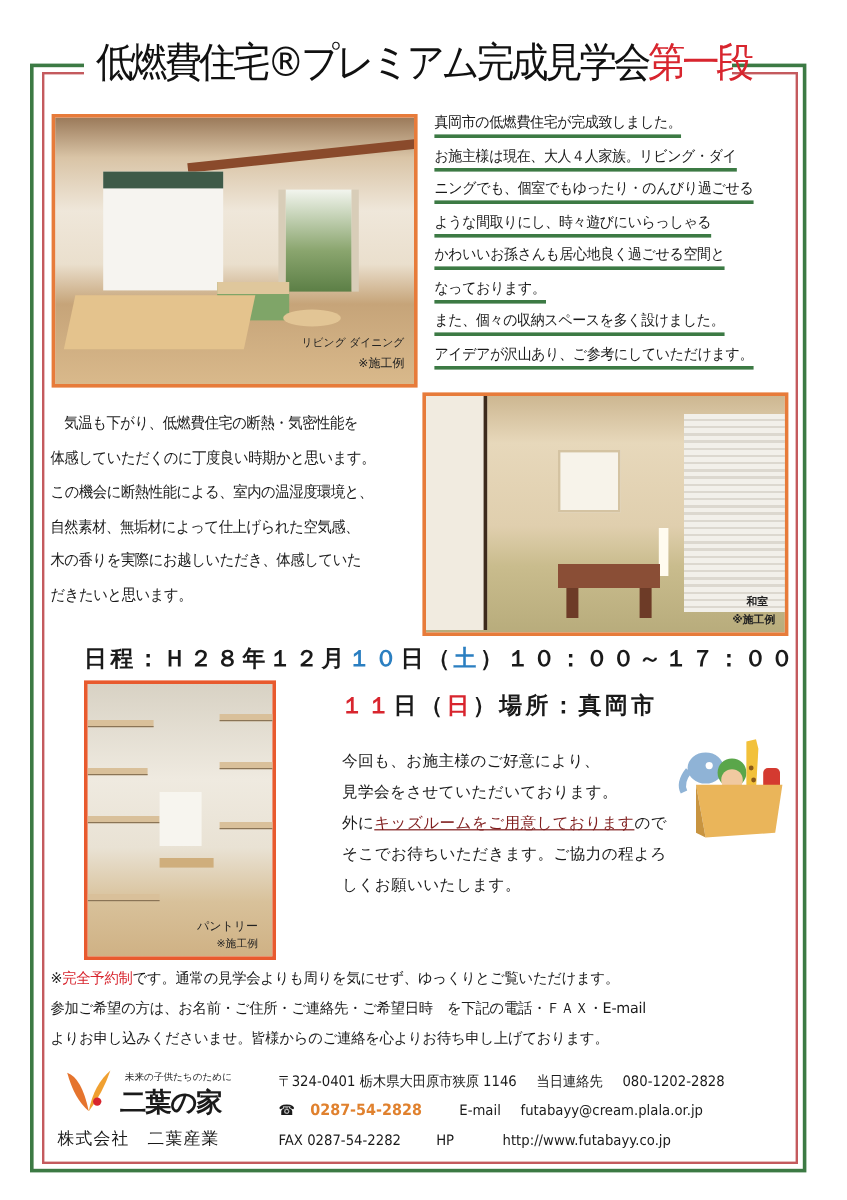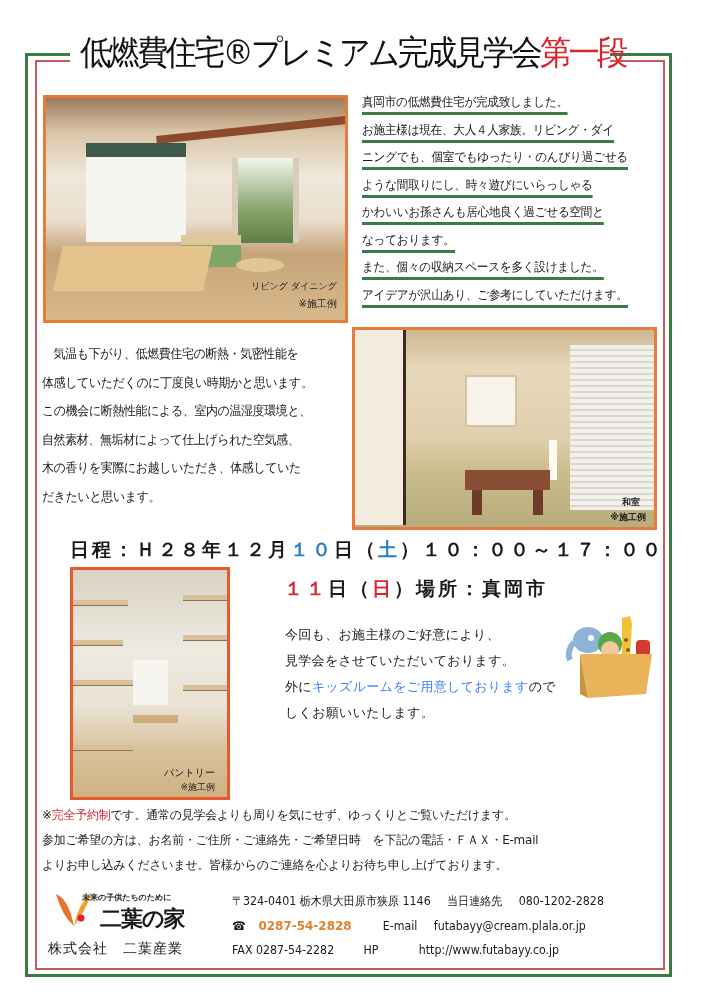--- a/index.html
+++ b/index.html
@@ -52,30 +52,30 @@
   .body-text { position: absolute; left: 42px; top: 340px; width: 310px; }
   .body-text .line { font-size: 13px; line-height: 28.6px; height: 28.6px; white-space: nowrap; letter-spacing: -0.4px; transform: scaleX(0.92); transform-origin: left; }
 
   .schedule { position: absolute; left: 70px; top: 534px; font-size: 19px; font-weight: bold; white-space: nowrap; letter-spacing: 3px; line-height: 30px; }
   .schedule2 { position: absolute; left: 284px; top: 573px; font-size: 19px; font-weight: bold; white-space: nowrap; letter-spacing: 3px; line-height: 30px; }
   .blue { color: #2b7fc1; }
   .red { color: #d8252e; }
 
   .kids { position: absolute; left: 285px; top: 622px; width: 360px; }
   .kids .line { font-size: 13px; line-height: 26px; height: 26px; white-space: nowrap; letter-spacing: 0.3px; }
-  .kids .lb { color: #3b82f6; }
+  .kids .lb { color: #7f1d1d; text-decoration: underline; }
 
   .toybox { position: absolute; left: 558px; top: 610px; width: 100px; height: 90px; }
 
   .notes { position: absolute; left: 42px; top: 803px; width: 620px; }
   .notes .line { font-size: 12.3px; line-height: 25px; height: 25px; white-space: nowrap; letter-spacing: -0.2px; transform: scaleX(0.97); transform-origin: left; }
   .notes .red { color: #d8252e; }
 
   .logo { position: absolute; left: 52px; top: 888px; width: 160px; height: 48px; }
-  .logo .tag { position: absolute; left: 30px; top: 4px; font-size: 8px; font-weight: bold; white-space: nowrap; }
+  .logo .tag { position: absolute; left: 52px; top: 4px; font-size: 8px; font-weight: normal; white-space: nowrap; }
   .logo .name { position: absolute; left: 48px; top: 16px; font-size: 22px; font-weight: bold; white-space: nowrap; letter-spacing: -1px; }
   .company { position: absolute; left: 48px; top: 940px; font-size: 14px; white-space: nowrap; letter-spacing: 1px; }
   .contact { position: absolute; left: 232px; font-size: 12px; white-space: nowrap; transform: scaleX(0.92); transform-origin: left; }
   .contact .orange { color: #e0812e; font-weight: bold; font-size: 13px; }
 </style>
 </head>
 <body>
 
 <div class="frame-outer"></div>
 <div class="frame-inner"></div>
@@ -146,20 +146,21 @@
   <div class="win3"></div>
   <div class="desk"></div>
   <div class="caption" style="top:196px; right:12px; font-size:10px;">パントリー</div>
   <div class="caption" style="top:211px; right:12px; font-size:9px;">※施工例</div>
 </div>
 
 <div class="kids">
   <div class="line">今回も、お施主様のご好意により、</div>
   <div class="line">見学会をさせていただいております。</div>
   <div class="line"><span>外に</span><span class="lb">キッズルームをご用意しております</span><span>ので</span></div>
+  <div class="line">そこでお待ちいただきます。ご協力の程よろ</div>
   <div class="line">しくお願いいたします。</div>
 </div>
 
 <svg class="toybox" viewBox="0 0 100 90">
   <ellipse cx="30" cy="30" rx="15" ry="13" fill="#8fb3d6"></ellipse>
   <path d="M16 32 Q8 42 12 50" stroke="#8fb3d6" stroke-width="6" fill="none"></path>
   <circle cx="33" cy="28" r="3" fill="#fff"></circle>
   <circle cx="52" cy="34" r="12" fill="#5aa64a"></circle>
   <circle cx="52" cy="40" r="9" fill="#f0c9a0"></circle>
   <path d="M64 8 L72 6 L74 14 L72 48 L64 48 Z" fill="#f2c13a"></path>

